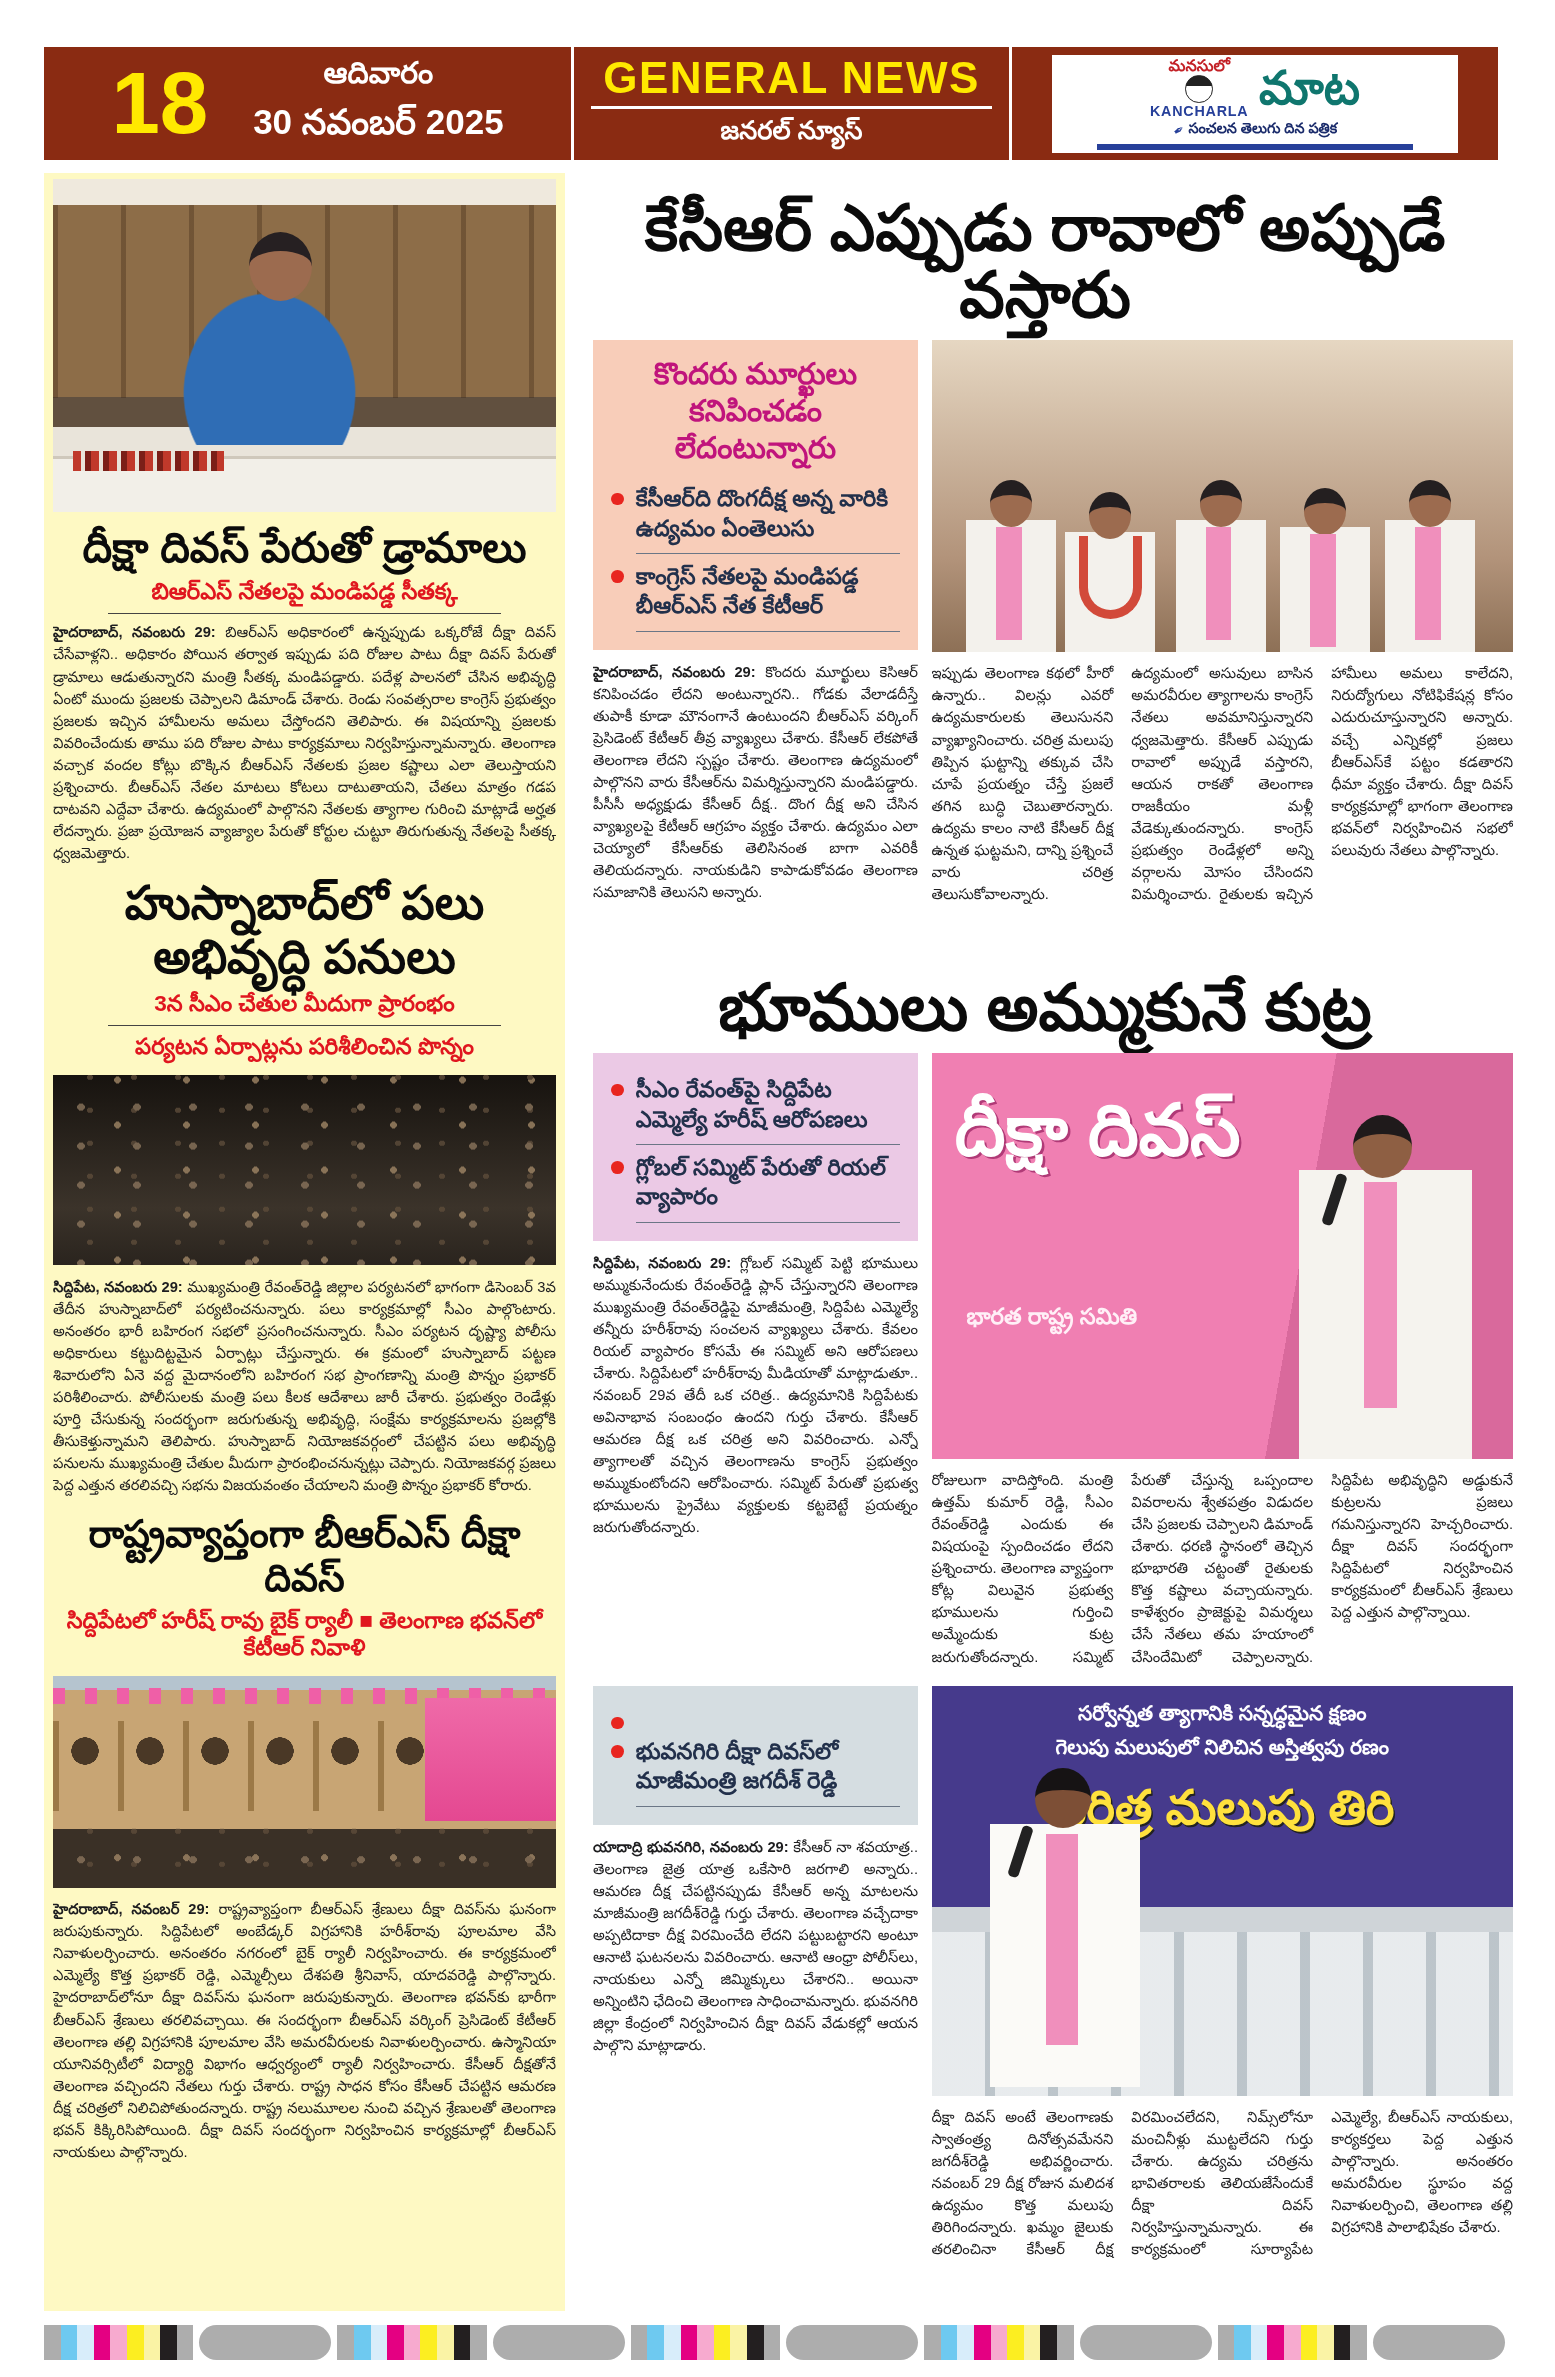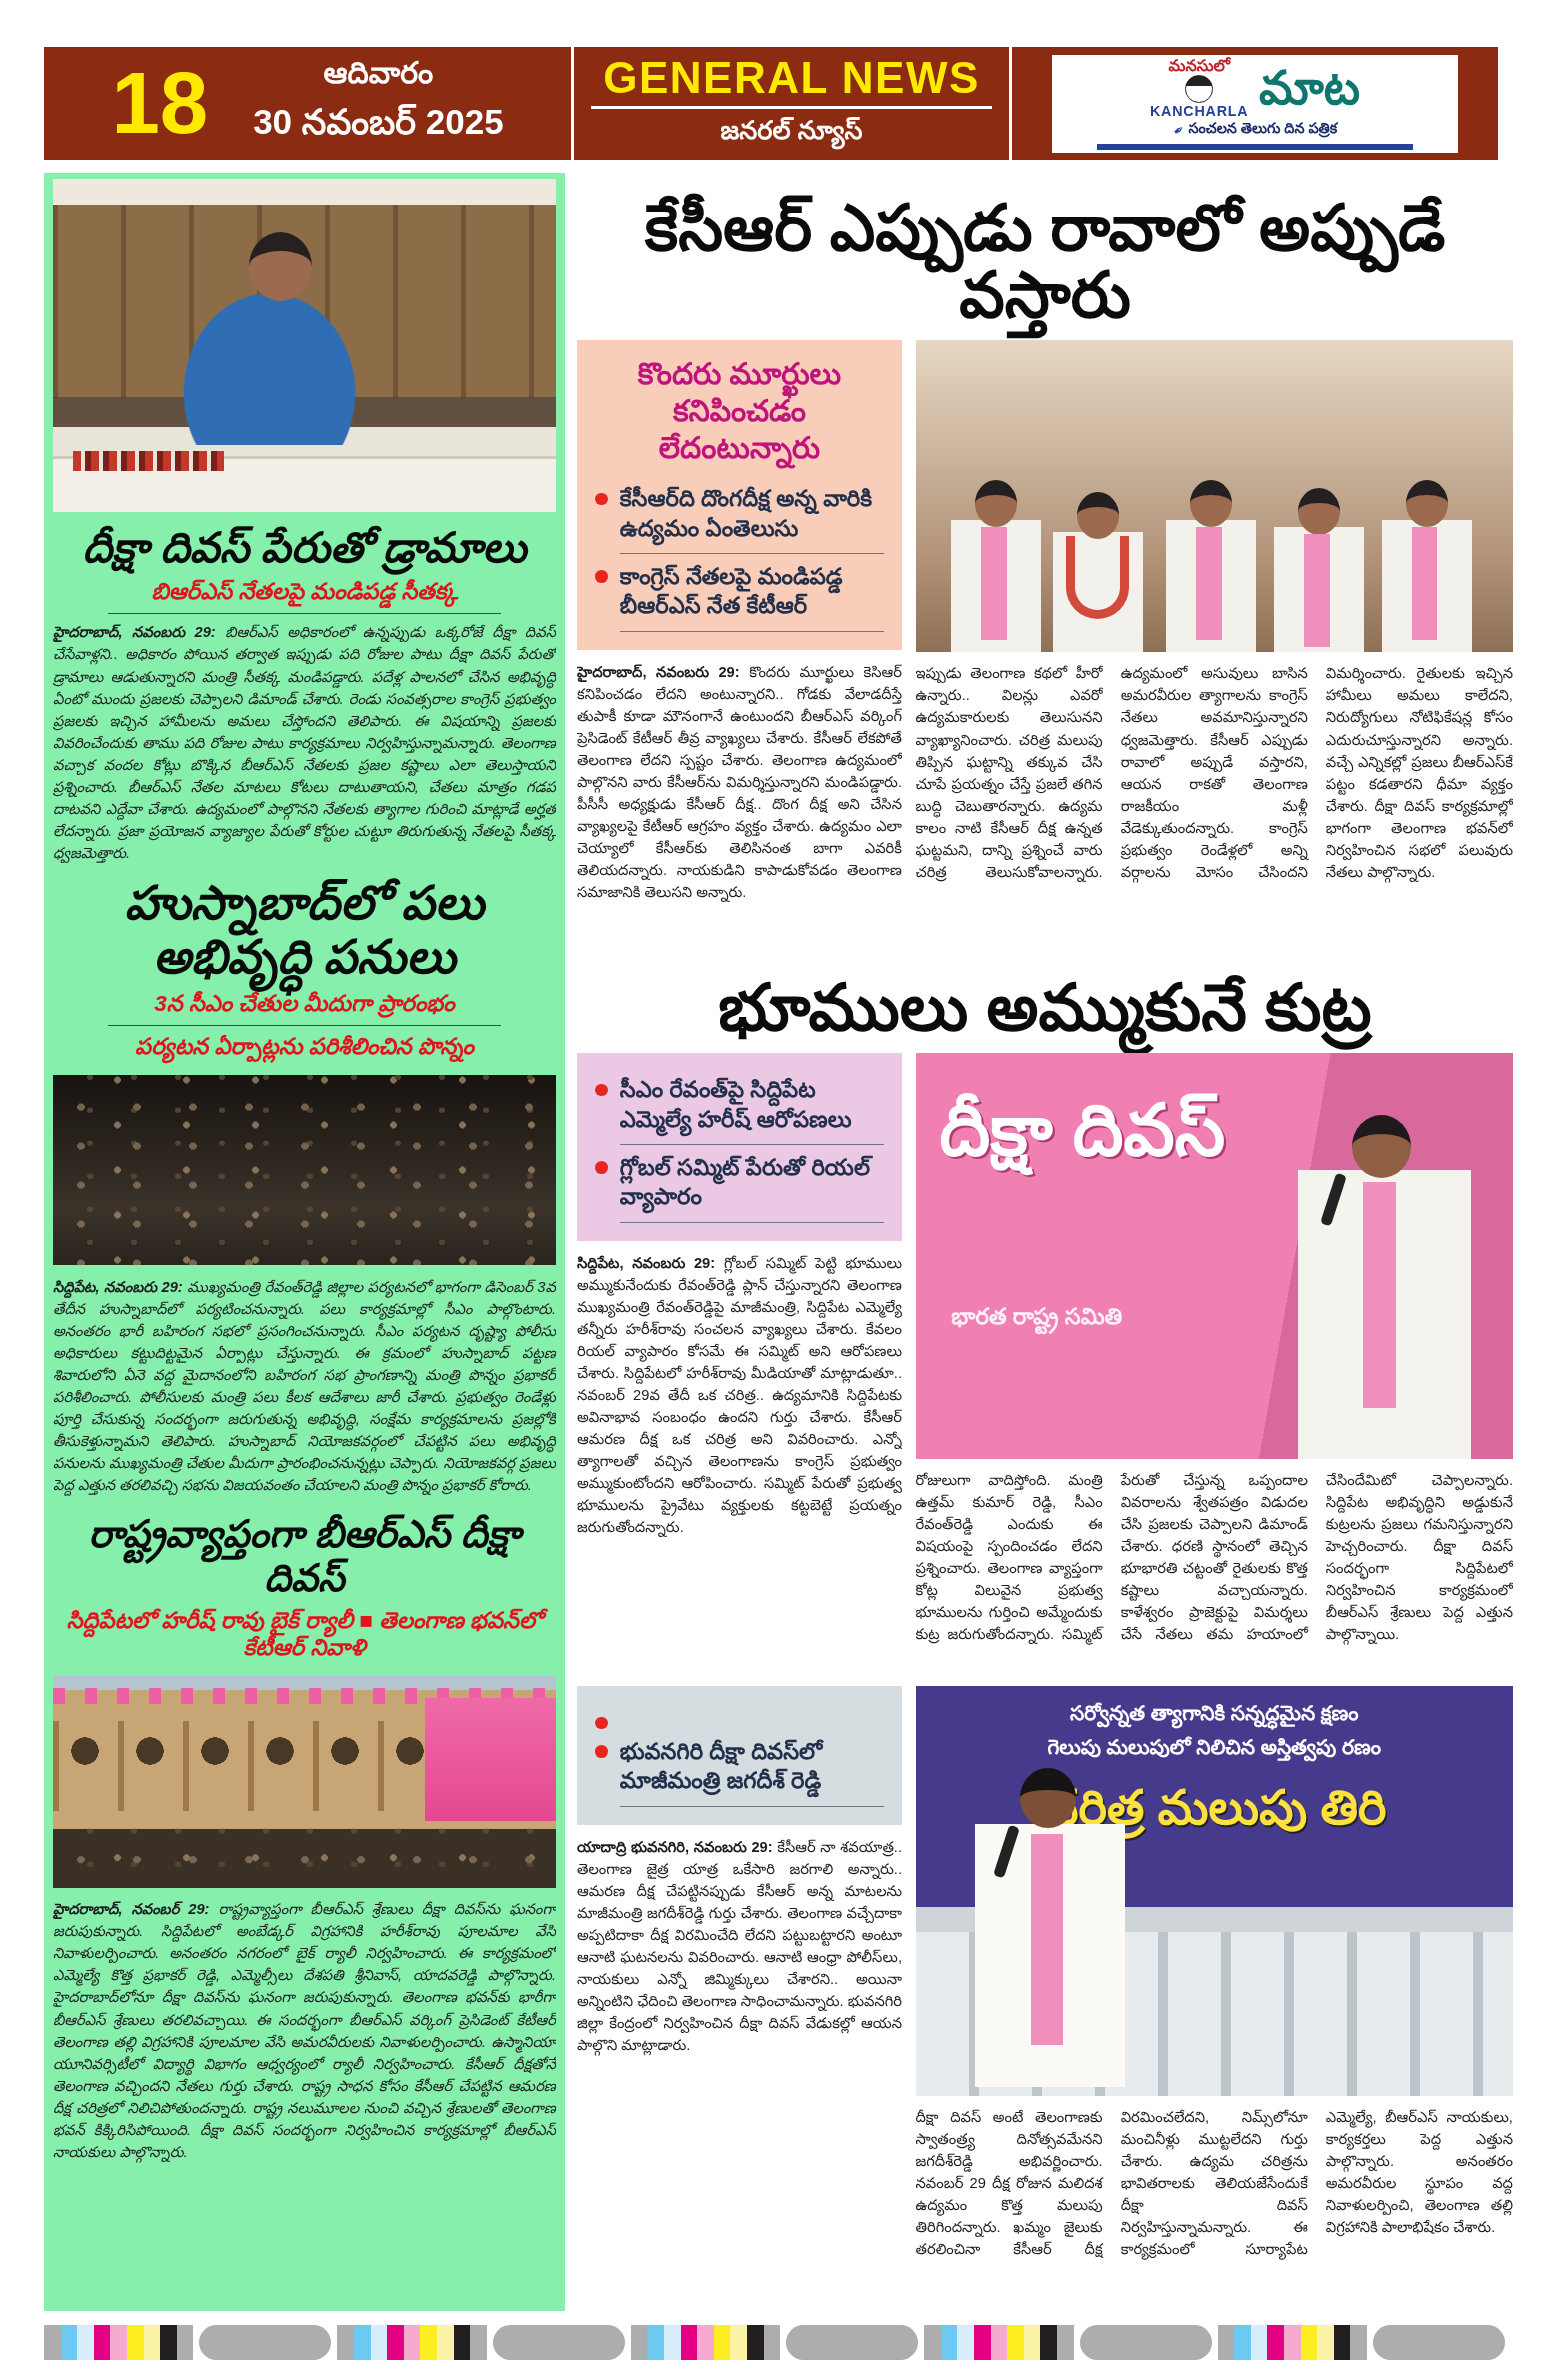--- a/index.html
+++ b/index.html
@@ -51,21 +51,21 @@
   .photo5{height:212px;background:linear-gradient(180deg,#b5c4cf 0 13.5px,#c8a574 13.5px 72%,#3a3026 72% 100%);}
   .arches{position:absolute;left:0;top:45px;width:100%;height:90px;background:repeating-linear-gradient(90deg,#9c7947 0 6px,transparent 6px 65px),radial-gradient(circle 22.6px at 32px 30px,#4a3826 0 60%,transparent 61%);background-size:auto,65px 90px;}
   .flagline{position:absolute;left:0;top:12px;width:100%;height:16.6px;background:repeating-linear-gradient(90deg,#ef5fa7 0 12px,transparent 12px 32px);}
   .pinkbanner5{position:absolute;right:0;top:22.6px;width:26%;height:58%;background:linear-gradient(180deg,#ef6aa8,#e44891);}
   
   .r-head{font-weight:800;color:#0b0b0b;text-align:center;line-height:1.05;margin:4.5px 0 10.5px;}
   .rh1{font-size:64px;margin-top:22px;}
   .rh2{font-size:65px;margin-top:20px;}
   .rh3{font-size:51px;}
   .r-row{display:flex;gap:13.5px;}
-  .left-stack{width:325px;display:flex;flex-direction:column;gap:10.5px;flex:none;}
+  .left-stack{width:325px;display:flex;flex-direction:column;gap:10.5px;flex:none;margin-left:16px;}
   .right-stack{flex:1;display:flex;flex-direction:column;gap:10.5px;overflow:hidden;}
   .kicker{padding:16.6px 18px;box-sizing:border-box;}
   .k1{background:#F8CDB9;}
   .k2{background:#EBC9E5;}
   .k3{background:#D5DDE1;}
   .k-title{color:#C0147C;font-size:30px;font-weight:800;text-align:center;line-height:1.22;margin-bottom:12px;}
   .kbullet{display:flex;gap:12px;align-items:flex-start;padding:6px 0 1.5px;}
   .dot{width:12.8px;height:12.8px;border-radius:50%;background:#E8251F;margin-top:8.3px;flex:none;}
   .kb-text{font-size:22.6px;font-weight:700;color:#22304b;line-height:1.3;border-bottom:1.5px solid #6b7686;padding-bottom:10.5px;}
   .flexfill{flex:1;overflow:hidden;}
@@ -127,21 +127,21 @@
           <span class="pen">✒</span>
           <span>సంచలన తెలుగు దిన పత్రిక</span>
         </div>
         <div class="logo-bar"></div>
       </div>
     </div>
   </header>
 
   <main class="content">
 
-    <section class="left-col" style="background: #86efac; font-style: italic;">
+    <section class="left-col" style="background: #fef9c3;">
 
       <article>
         <div class="photo photo1">
           <div class="wood"></div>
           <div class="fig1"></div>
           <div class="head1"></div>
           <div class="desk1"></div>
           <div class="flowers"></div>
         </div>
         <h2 class="l-head">దీక్షా దివస్ పేరుతో డ్రామాలు</h2>

